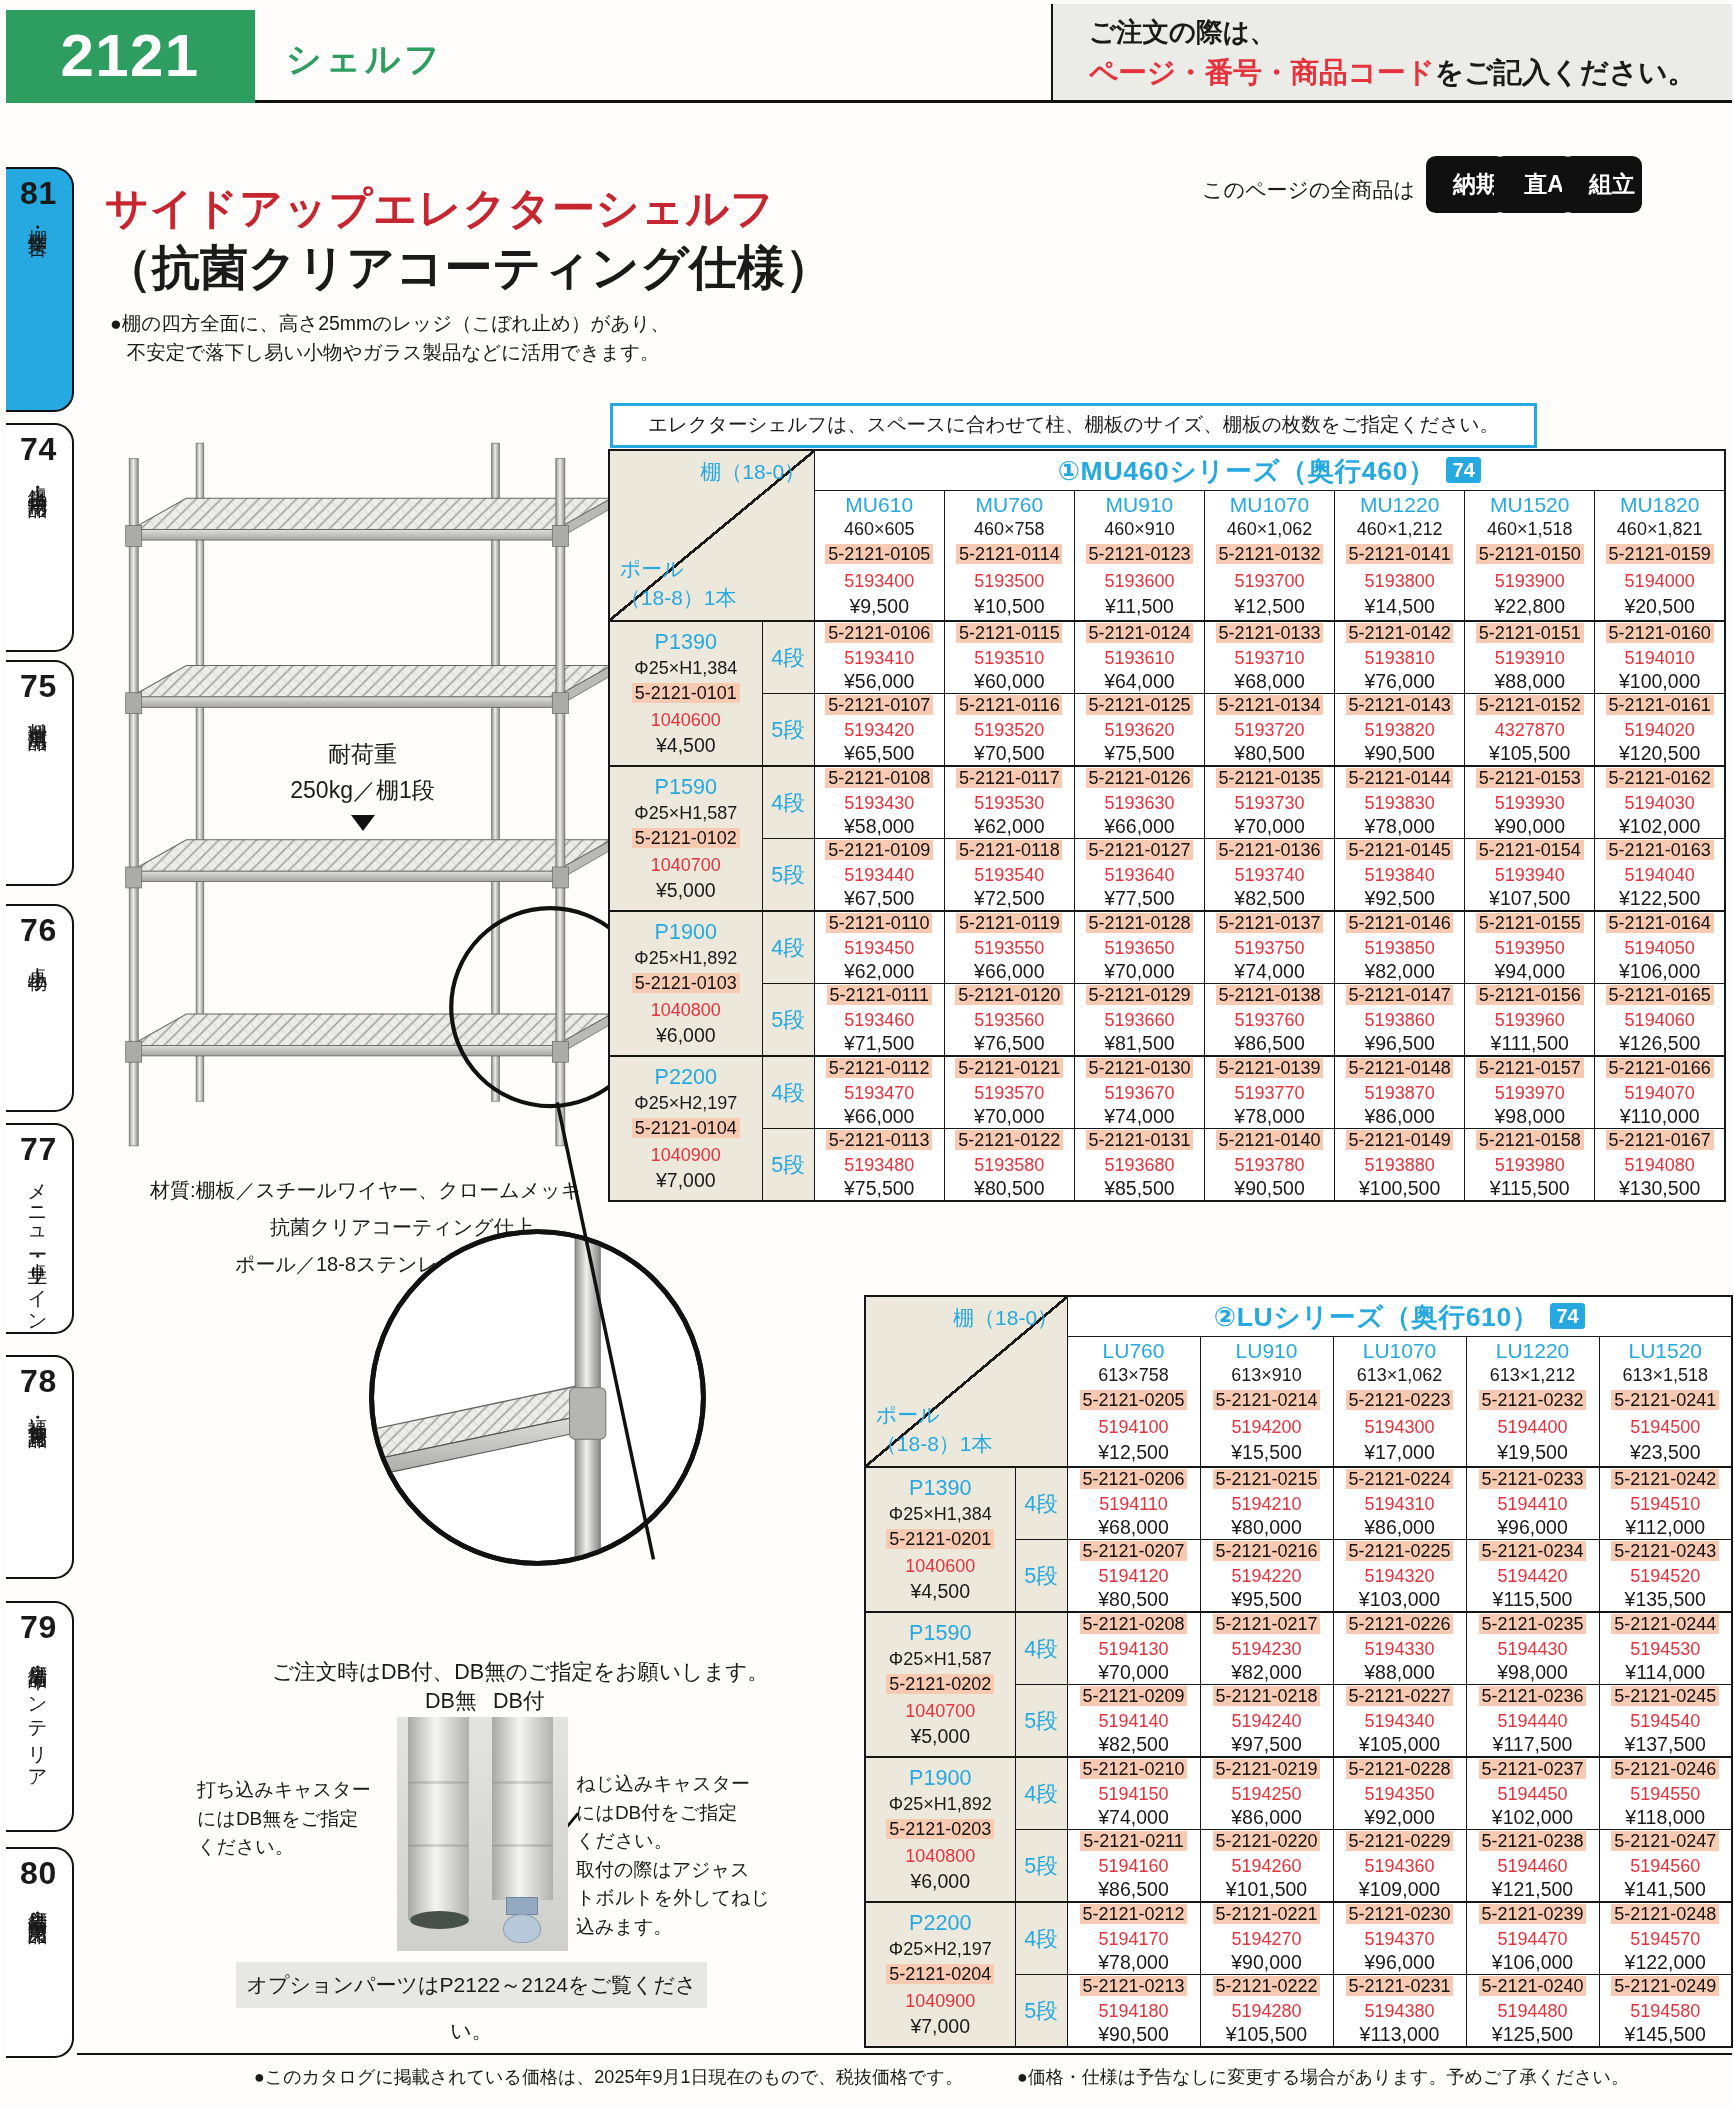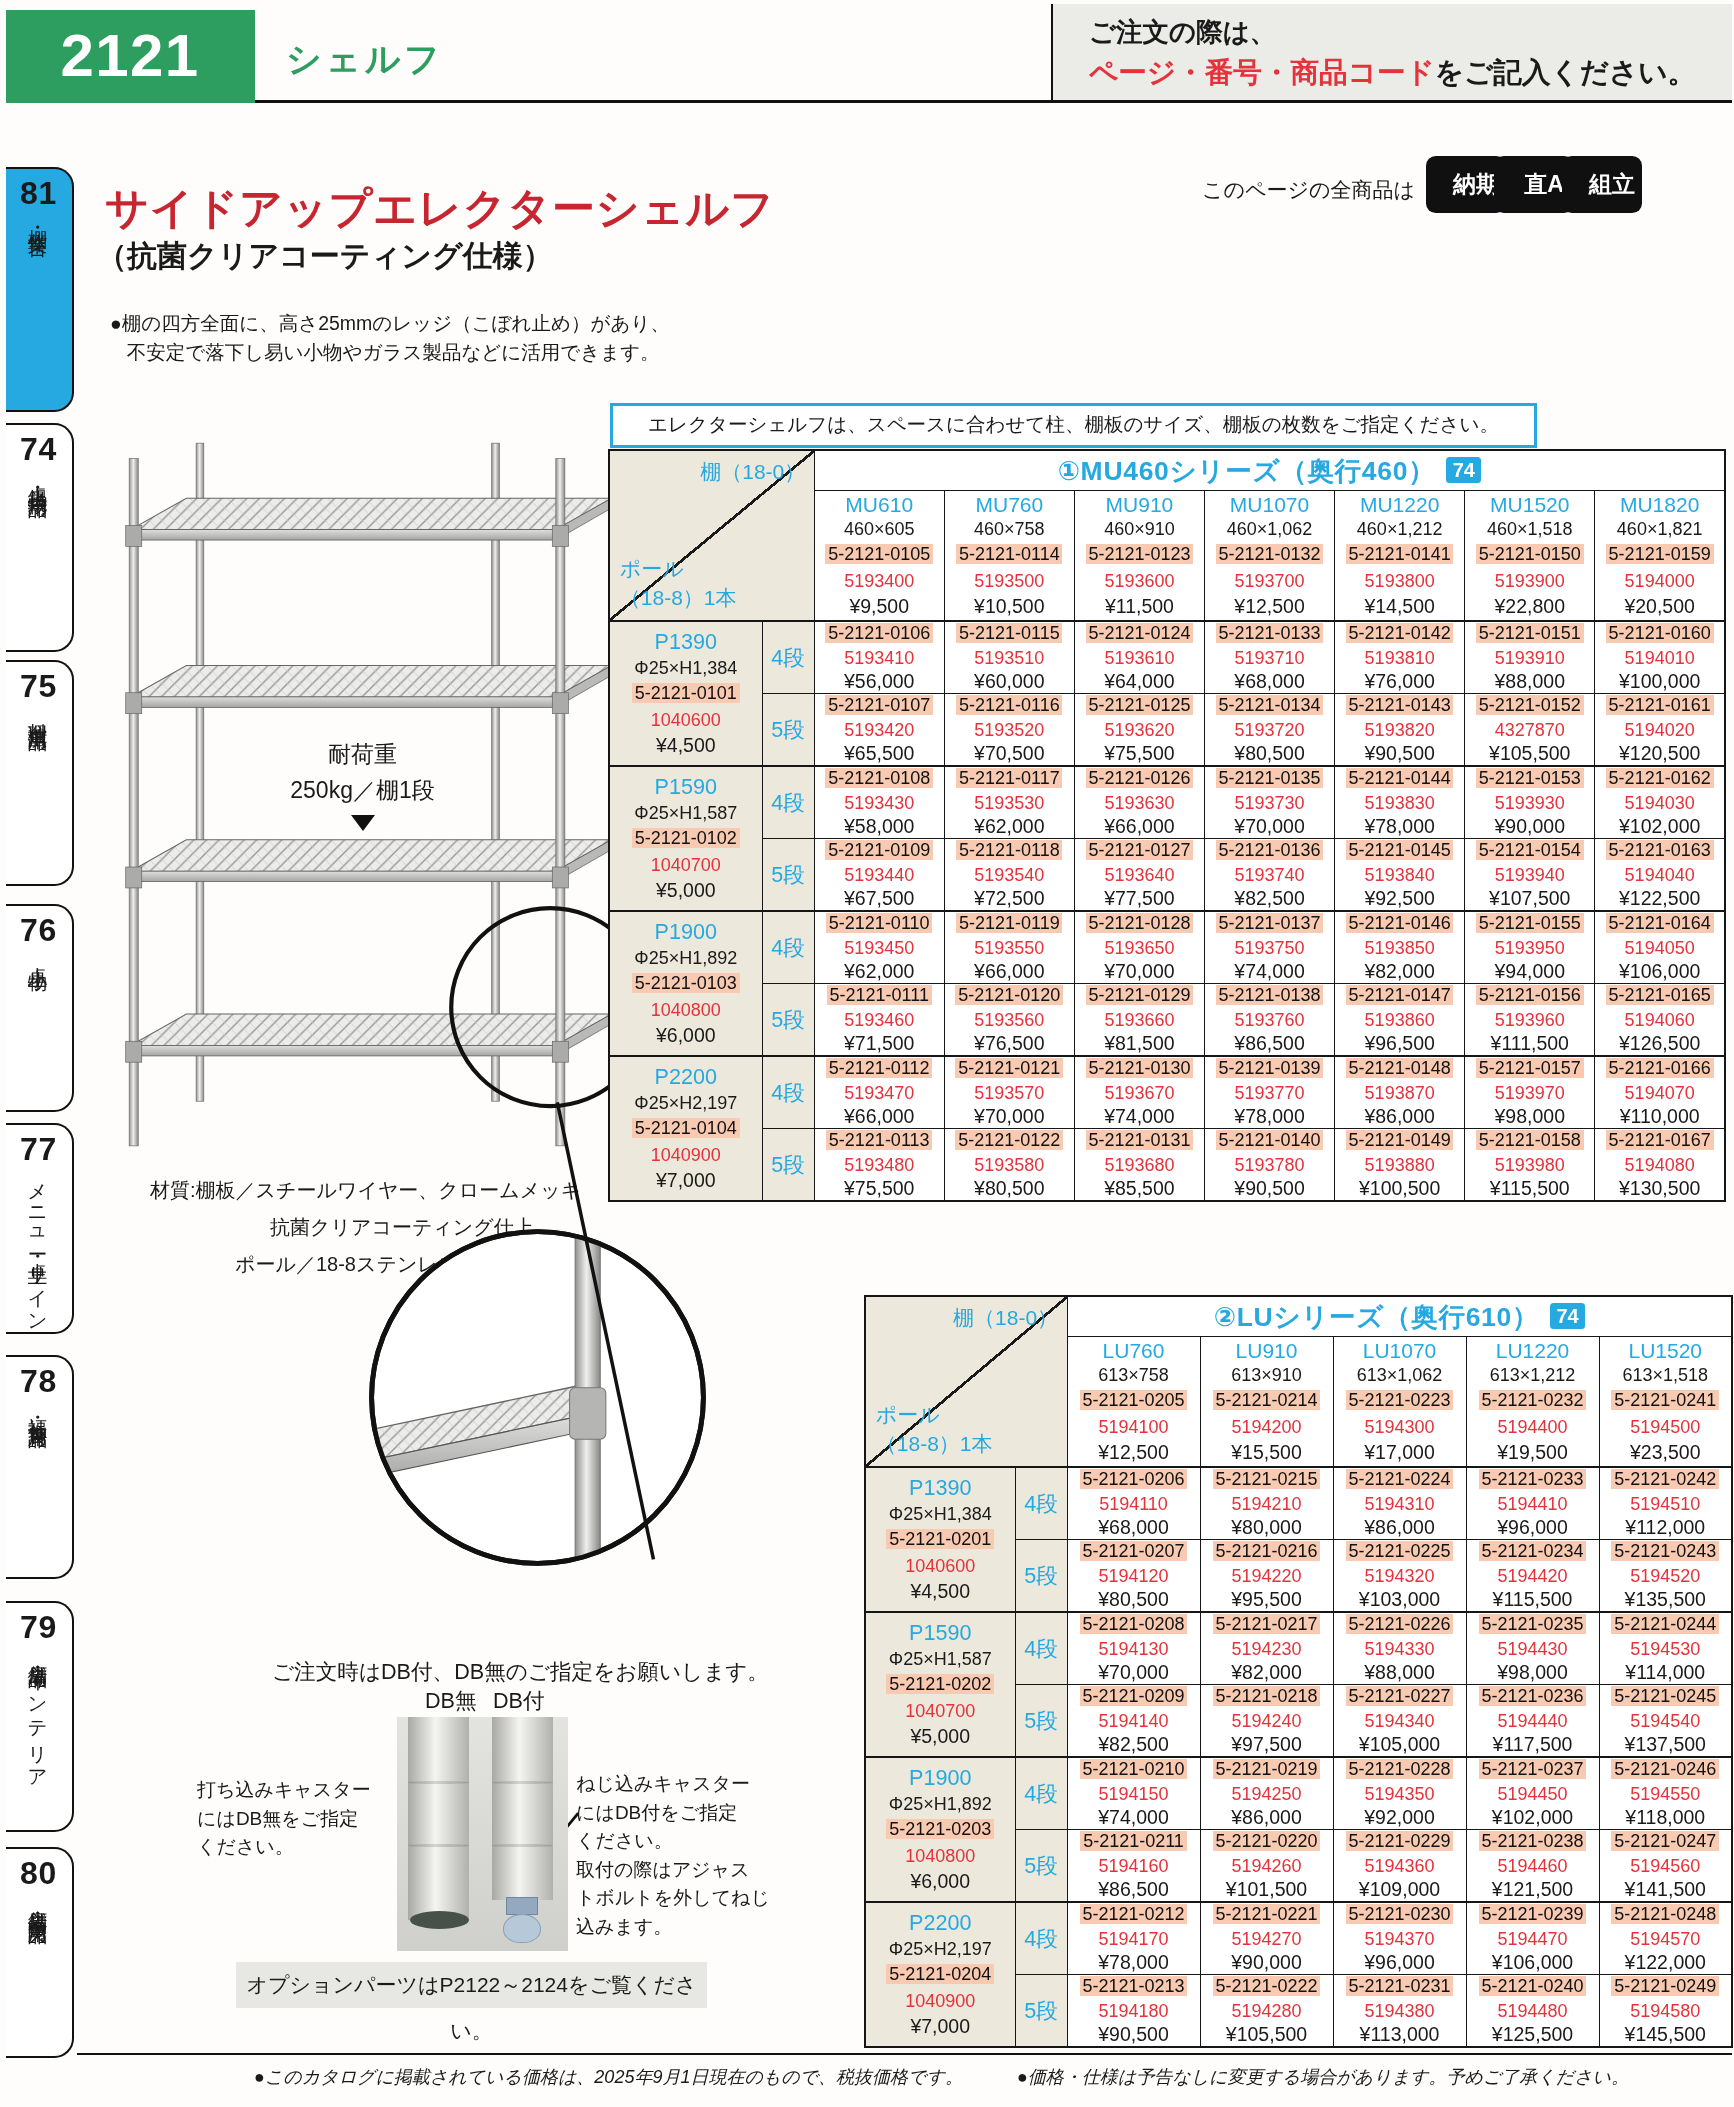--- a/index.html
+++ b/index.html
@@ -25,21 +25,21 @@
                border-radius:0 19.5px 19.5px 0;background:#fff;box-sizing:border-box;
                display:flex;flex-direction:column;align-items:center;}
   .sidebar-tab.active{background:var(--accent-cyan);}
   .tab-num{font-size:32px;font-weight:bold;margin-top:5.6px;letter-spacing:0.7px;}
   .tab-label{writing-mode:vertical-rl;font-size:19.5px;letter-spacing:2.1px;height:183px;margin-top:2.8px;}
   .t81{top:167px;height:245px}.t74{top:423px;height:229px}.t75{top:660px;height:226px}
   .t76{top:904px;height:208px}.t77{top:1123px;height:211px}.t78{top:1355px;height:224px}
   .t79{top:1601px;height:231px}.t80{top:1847px;height:211px}
   
   .main-title{position:absolute;left:105px;top:180px;font-size:43px;font-weight:bold;color:var(--title-red);letter-spacing:0.7px;}
-  .sub-title{position:absolute;left:97px;top:236px;font-size:30px;font-weight:bold;}
+  .sub-title{position:absolute;left:104px;top:236px;font-size:48px;font-weight:bold;}
   .desc{position:absolute;left:110px;top:309px;font-size:19.5px;line-height:29px;}
   .desc .d2{margin-left:16.7px;}
   .load-note{position:absolute;left:258px;top:736px;width:209px;text-align:center;font-size:23px;line-height:36px;white-space:pre-line;}
   .load-arrow{position:absolute;left:351px;top:815px;width:0;height:0;
               border-left:12px solid transparent;border-right:12px solid transparent;border-top:16.7px solid #111;}
   .material{position:absolute;left:150px;top:1172px;font-size:20px;line-height:37px;}
   .material .m2{margin-left:120px;}.material .m3{margin-left:85px;}
   .shelf-svg{position:absolute;left:118px;top:439px;}
   .inset-svg{position:absolute;left:366px;top:1226px;}
   .decor{position:absolute;left:0;top:0;pointer-events:none;}
@@ -55,21 +55,21 @@
   .pole-right{left:95px;height:183px;}
   .tube-end{position:absolute;left:12.5px;top:194px;width:59px;height:18px;border-radius:50%;background:#47504b;}
   .bolt-hex{position:absolute;left:109px;top:180px;width:32px;height:18px;background:#93a9bf;border:1.4px solid #6f87a0;box-sizing:border-box;}
   .bolt-dome{position:absolute;left:106px;top:197px;width:38px;height:29px;border-radius:50% 50% 46% 46%;background:#b7c8d8;border:1.4px solid #8aa0b5;box-sizing:border-box;}
   .caster-left{position:absolute;left:197px;top:1776px;font-size:19px;line-height:28.6px;white-space:pre-line;}
   .caster-right{position:absolute;left:576px;top:1770px;font-size:19px;line-height:28.6px;white-space:pre-line;}
   .option-box{position:absolute;left:236px;top:1962px;width:471px;height:46px;background:#e7e7e3;
               text-align:center;font-size:21px;line-height:46px;}
   
   .foot-rule{position:absolute;left:77px;top:2053px;width:1655px;height:2.1px;background:#111;}
-  .footer{position:absolute;left:254px;top:2065px;font-size:18px;font-style:italic;}
+  .footer{position:absolute;left:254px;top:2065px;font-size:18px;}
   .footer .f2{margin-left:49px;}
   
   .notice{position:absolute;left:610px;top:403px;width:927px;height:45px;border:3.5px solid var(--accent-cyan);
           box-sizing:border-box;text-align:center;font-size:19.5px;line-height:36px;background:#fff;}
   .tbl{position:absolute;border-radius:13px;}
   #mu-mount{left:608px;top:449px;}
   #lu-mount{left:864px;top:1295px;}
   .price-table{border-collapse:collapse;table-layout:fixed;background:#fff;border:2.8px solid #161616;}
   .price-table td{border:1.4px solid #161616;padding:0;text-align:center;vertical-align:middle;overflow:hidden;}
   .price-table tr.g-top td{border-top:2.8px solid #161616;}

